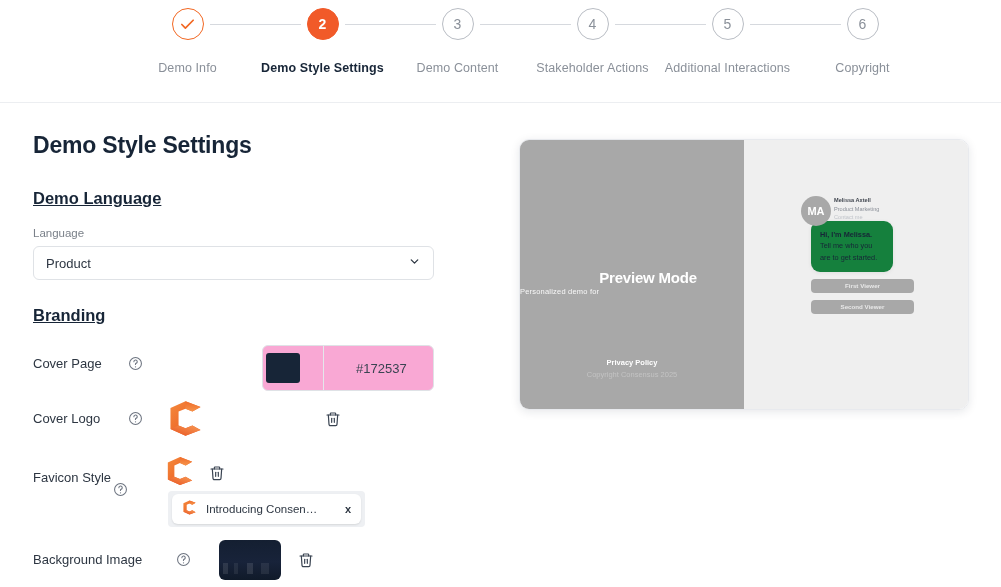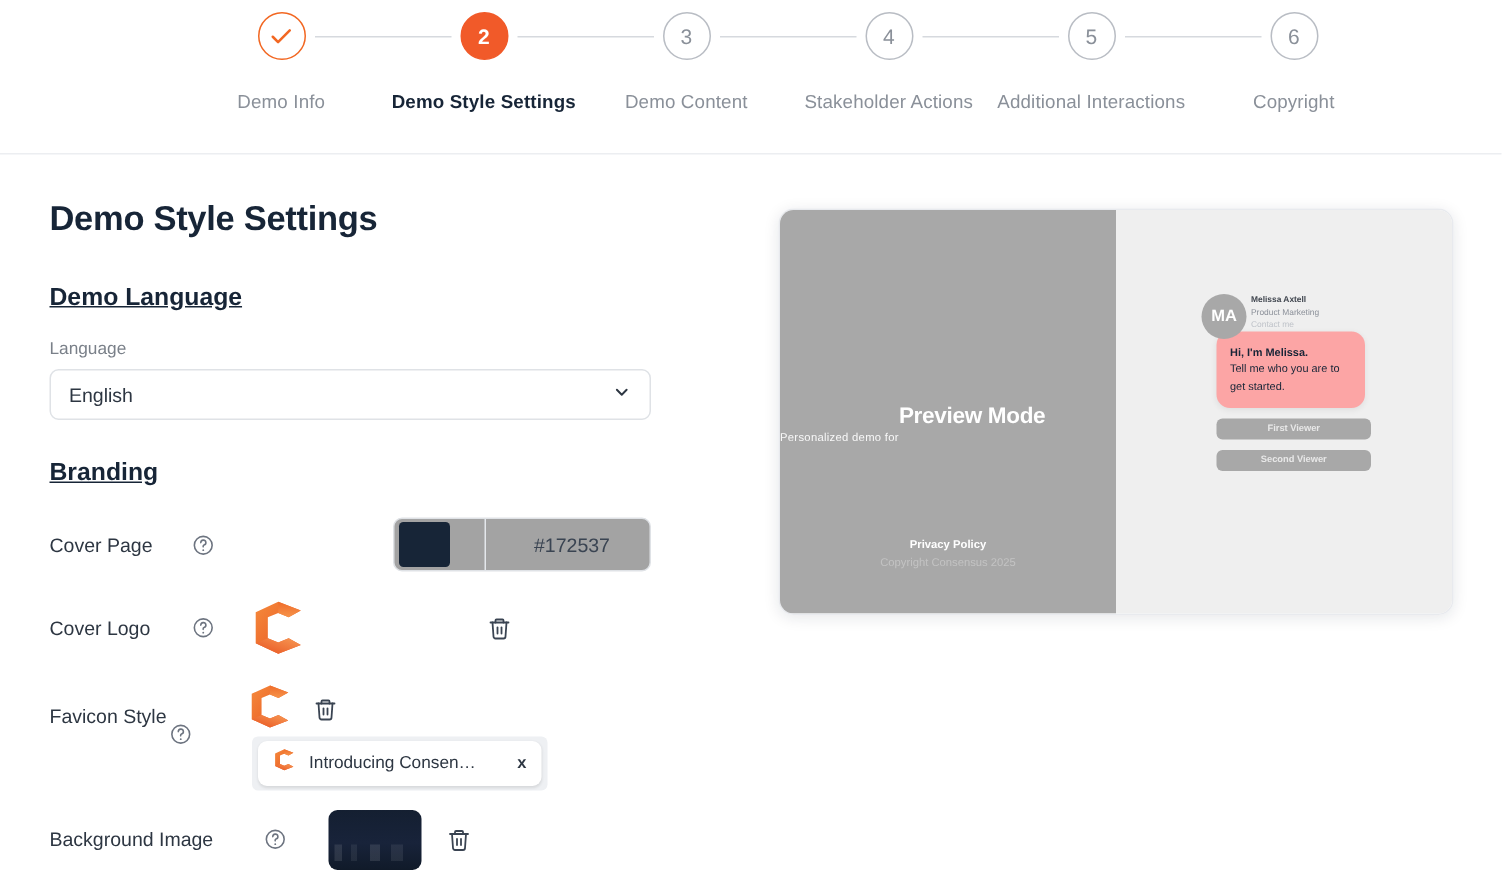--- a/index.html
+++ b/index.html
@@ -56,22 +56,22 @@
     background:#fff; display:flex; align-items:center; padding: 0 12px;
     font-size: 13px; color:#2d3642; position: relative;
   }
   .chev { position:absolute; right: 12px; top: 50%; transform: translateY(-50%); }
 
   .row { display:flex; align-items:center; position:absolute; }
   .row-label { font-size: 13px; color:#2d3642; }
   .qmark { width: 15px; height: 15px; flex:0 0 15px; }
 
   .color-field {
-    width: 172px; height: 36px; border: 1px solid #dfe2e6; border-radius: 6px;
-    background: #a3a3a3; display: flex; align-items: center; overflow: hidden; gap: 20px;
+    width: 172px; height: 46px; border: 1px solid #dfe2e6; border-radius: 6px;
+    background: #f9a8d4; display: flex; align-items: center; overflow: hidden; gap: 20px;
   }
   .swatch { width: 34px; height: 30px; margin-left: 3px; border-radius: 3px; flex:0 0 34px; }
   .color-div { width:1px; height:100%; background:#e4e7eb; margin-left:3px; }
   .hexval { font-size: 13px; color:#3a4452; padding-left: 12px; }
 
   .trash { width: 16px; height: 18px; }
 
   .tabchip {
     width: 197px; height: 36px; background: #eef0f3; border-radius: 4px;
     display:flex; align-items:center; padding: 0 4px;
@@ -123,22 +123,22 @@
   .pv-person { display:flex; align-items:flex-start; gap:3px; }
   .avatar {
     width: 30px; height:30px; border-radius:50%; background:#a8a8a8; color:#fff;
     display:flex; align-items:center; justify-content:center;
     font-size: 11px; font-weight:600; flex:0 0 30px;
   }
   .pname { font-size: 5.6px; font-weight:700; color:#40464f; line-height:1.55; }
   .prole { font-size: 5.6px; color:#8b9099; line-height:1.55; }
   .pcontact { font-size: 5.6px; color:#bfc3c9; line-height:1.55; }
   .bubble {
-    margin-top: -5px; margin-left: 10px; width: 99px;
-    background:#fca5a5; border-radius:9px; padding: 8px 9px 9px 9px;
+    margin-top: -5px; margin-left: 10px; width: 82px;
+    background:#15803d; border-radius:9px; padding: 8px 9px 9px 9px;
     font-size: 7.3px; line-height: 1.55; color:#172537;
     box-shadow: 0 1px 4px rgba(0,0,0,.07);
   }
   .bubble b { font-weight: 700; }
   .pv-btn {
     margin-left: 10px; margin-top: 7px; width: 103px; height: 14px;
     background:#a8a8a8; border-radius:4px; color:#e8e8e8;
     display:flex; align-items:center; justify-content:center;
     font-size: 6.2px; font-weight:700;
   }
@@ -192,21 +192,21 @@
   <div class="page-title">Demo Style Settings</div>
 
   <div style="height:30px"></div>
   <div class="section-title">Demo Language</div>
 
   <div style="height:19px"></div>
   <div class="field-label">Language</div>
 
   <div style="height:7px"></div>
   <div class="select-box">
-    <span>English</span>
+    <span>Product</span>
     <span class="chev">
       <svg width="13" height="13" viewBox="0 0 24 24" fill="none" stroke="#2d3642" stroke-width="2.4" stroke-linecap="round" stroke-linejoin="round">
           <polyline points="6 9 12 15 18 9"></polyline>
         </svg>
     </span>
   </div>
 
   <div style="height:26px"></div>
   <div class="section-title">Branding</div>
 </div>

